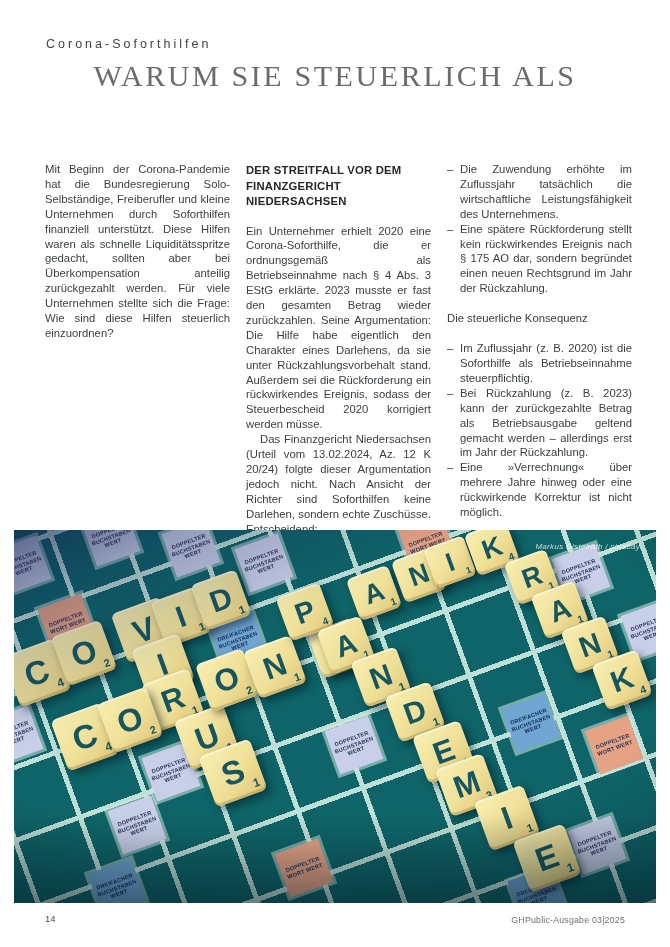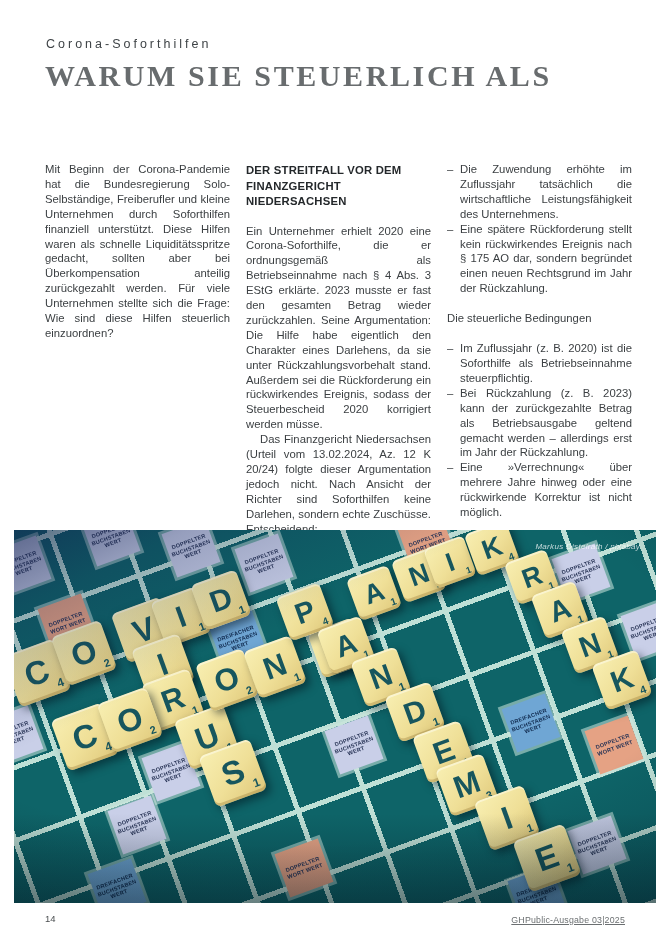--- a/index.html
+++ b/index.html
@@ -9,22 +9,22 @@
     font-family:"Liberation Sans","DejaVu Sans",sans-serif;
   }
   
   .eyebrow{
     position:absolute;left:46px;top:37px;
     font-size:12.5px;letter-spacing:3px;color:#3e4346;font-weight:400;
   }
   .title{
     position:absolute;left:45px;top:57px;width:580px;
     font-family:"Liberation Serif","DejaVu Serif",serif;
-    font-size:30px;line-height:37px;font-weight:700;
-    letter-spacing:2.6px;color:#686c6e;margin:0;
+    font-size:30px;line-height:37px;font-weight:400;
+    letter-spacing:2.6px;color:#686c6e;margin:0;text-align:center;
   }
   
   .cols{
     position:absolute;left:45px;top:162px;width:588px;
     display:flex;gap:16px;
   }
   .col{width:185px;font-size:11.3px;line-height:14.9px;color:#3c4043;text-align:justify;}
   .col .h{
     font-weight:bold;color:#24282b;text-align:left;
     letter-spacing:.2px;margin:1px 0 14px 0;line-height:15.5px;
@@ -79,21 +79,21 @@
       radial-gradient(120% 95% at 42% 35%, rgba(255,255,255,0) 52%, rgba(3,20,32,.40) 100%),
       linear-gradient(to top, rgba(3,18,28,.38), rgba(3,18,28,0) 24%);
   }
   .credit{
     position:absolute;right:16px;top:12px;
     font-size:8px;font-style:italic;color:rgba(255,255,255,.75);
     letter-spacing:.3px;
   }
   
   .footer-left{position:absolute;left:45px;top:913px;font-size:9.5px;color:#4a4e50;}
-  .footer-right{position:absolute;right:45px;top:915px;font-size:8.8px;color:#6b6f71;letter-spacing:.2px;text-decoration:underline;}
+  .footer-right{position:absolute;right:45px;top:915px;font-size:8.8px;color:#6b6f71;letter-spacing:.2px;}
 </style>
 </head>
 <body>
 
 <div class="page">
 
   <div class="eyebrow">Corona-Soforthilfen</div>
 
   <h1 class="title"><span>WARUM SIE STEUERLICH ALS</span><br></h1>
 
@@ -106,21 +106,21 @@
     <div class="col">
       <div class="h">DER STREITFALL VOR DEM FINANZGERICHT NIEDERSACHSEN</div>
       <p class="para flush">Ein Unternehmer erhielt 2020 eine Corona-Soforthilfe, die er ordnungsgemäß als Betriebseinnahme nach § 4 Abs. 3 EStG erklärte. 2023 musste er fast den gesamten Betrag wieder zurückzahlen. Seine Argumentation: Die Hilfe habe eigentlich den Charakter eines Darlehens, da sie unter Rückzahlungsvorbehalt stand. Außerdem sei die Rückforderung ein rückwirkendes Ereignis, sodass der Steuerbescheid 2020 korrigiert werden müsse.</p>
       <p class="indent">Das Finanzgericht Niedersachsen (Urteil vom 13.02.2024, Az. 12 K 20/24) folgte dieser Argumentation jedoch nicht. Nach Ansicht der Richter sind Soforthilfen keine Darlehen, sondern echte Zuschüsse. Entscheidend:</p>
       <p class="bullet gap-top">Ein Darlehen setzt eine sichere Rückzahlungsverpflichtung voraus. Bei den Soforthilfen war die Rückzahlung jedoch nur unter bestimmten Bedingungen und in ungewisser Höhe vorgesehen.</p>
     </div>
 
     <div class="col">
       <p class="bullet">Die Zuwendung erhöhte im Zuflussjahr tatsächlich die wirtschaftliche Leistungsfähigkeit des Unternehmens.</p>
       <p class="bullet">Eine spätere Rückforderung stellt kein rückwirkendes Ereignis nach § 175 AO dar, sondern begründet einen neuen Rechtsgrund im Jahr der Rückzahlung.</p>
-      <p class="subhead">Die steuerliche Bedingungen</p>
+      <p class="subhead">Die steuerliche Konsequenz</p>
       <p class="bullet">Im Zuflussjahr (z. B. 2020) ist die Soforthilfe als Betriebseinnahme steuerpflichtig.</p>
       <p class="bullet">Bei Rückzahlung (z. B. 2023) kann der zurückgezahlte Betrag als Betriebsausgabe geltend gemacht werden – allerdings erst im Jahr der Rückzahlung.</p>
       <p class="bullet">Eine »Verrechnung« über mehrere Jahre hinweg oder eine rückwirkende Korrektur ist nicht möglich.</p>
       <p class="para gap-top">Damit bestätigt das Gericht die bisherige Linie der Finanzverwaltung: Corona-Soforthilfen sind immer im Jahr des Zuflusses zu versteuern – selbst wenn sie später teilweise zurückgezahlt werden müssen</p>
     </div>
 
   </div>
 
   <div class="photo">
     <div class="board-grid"></div>

